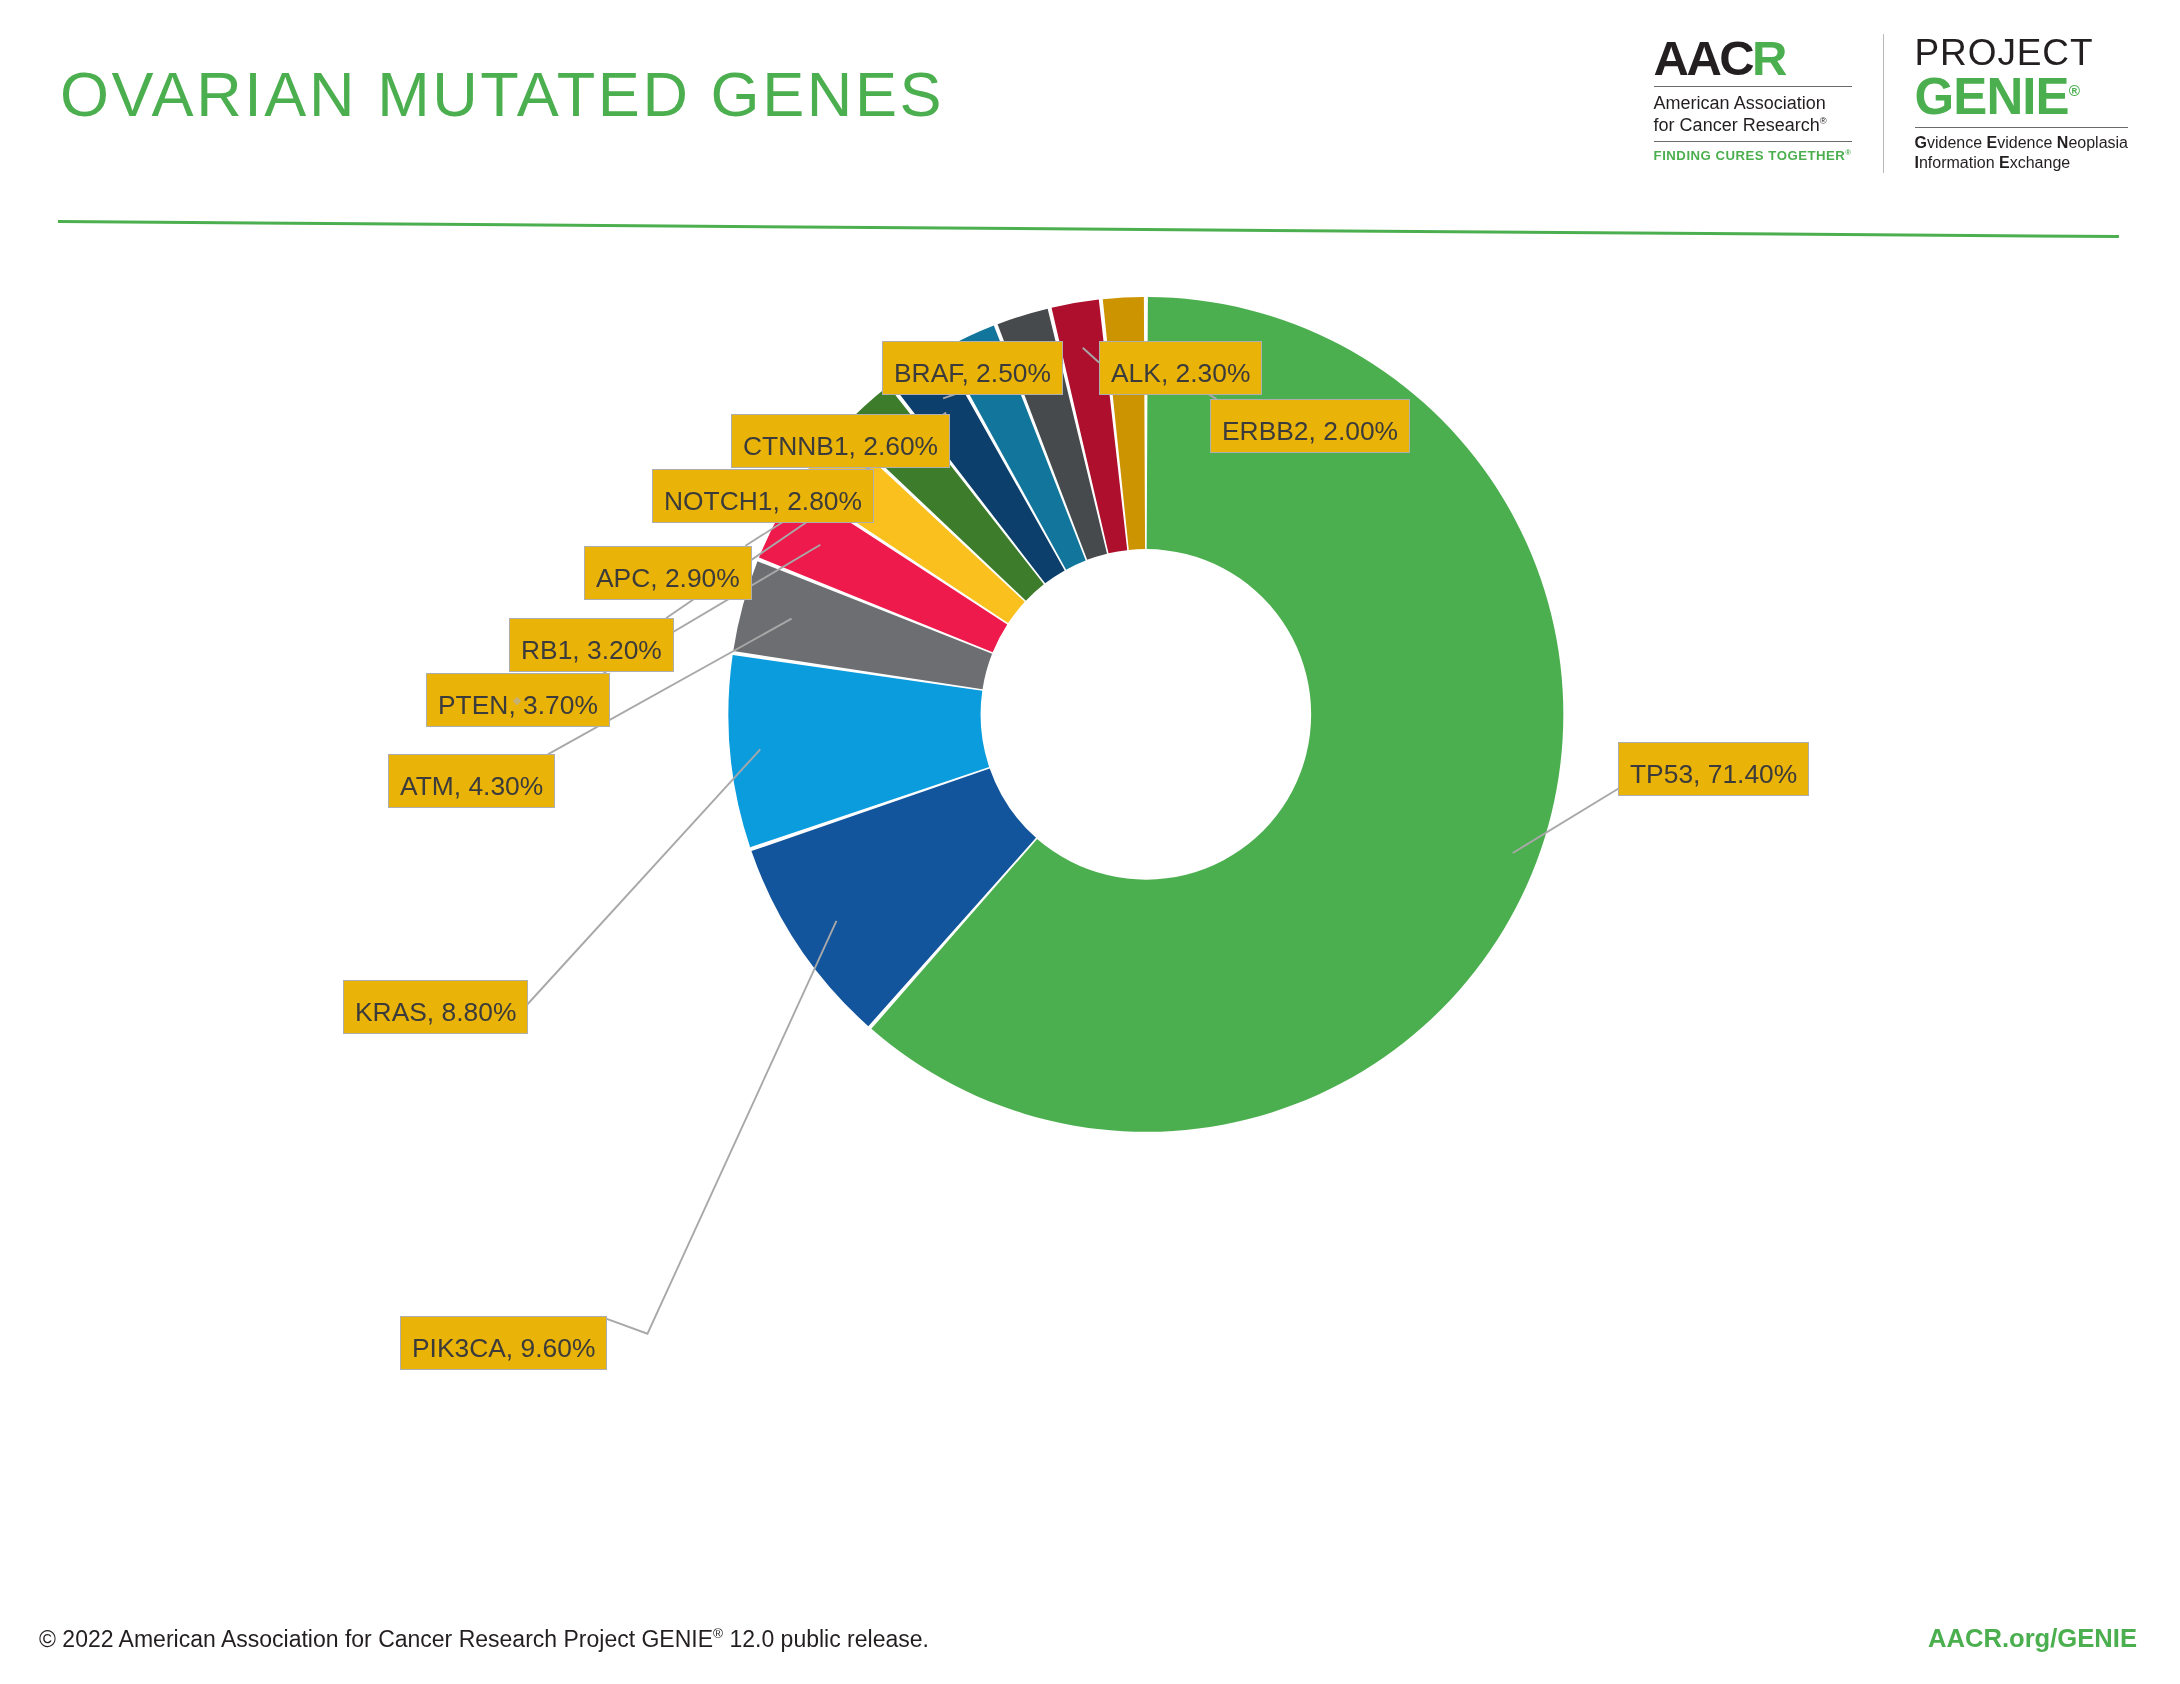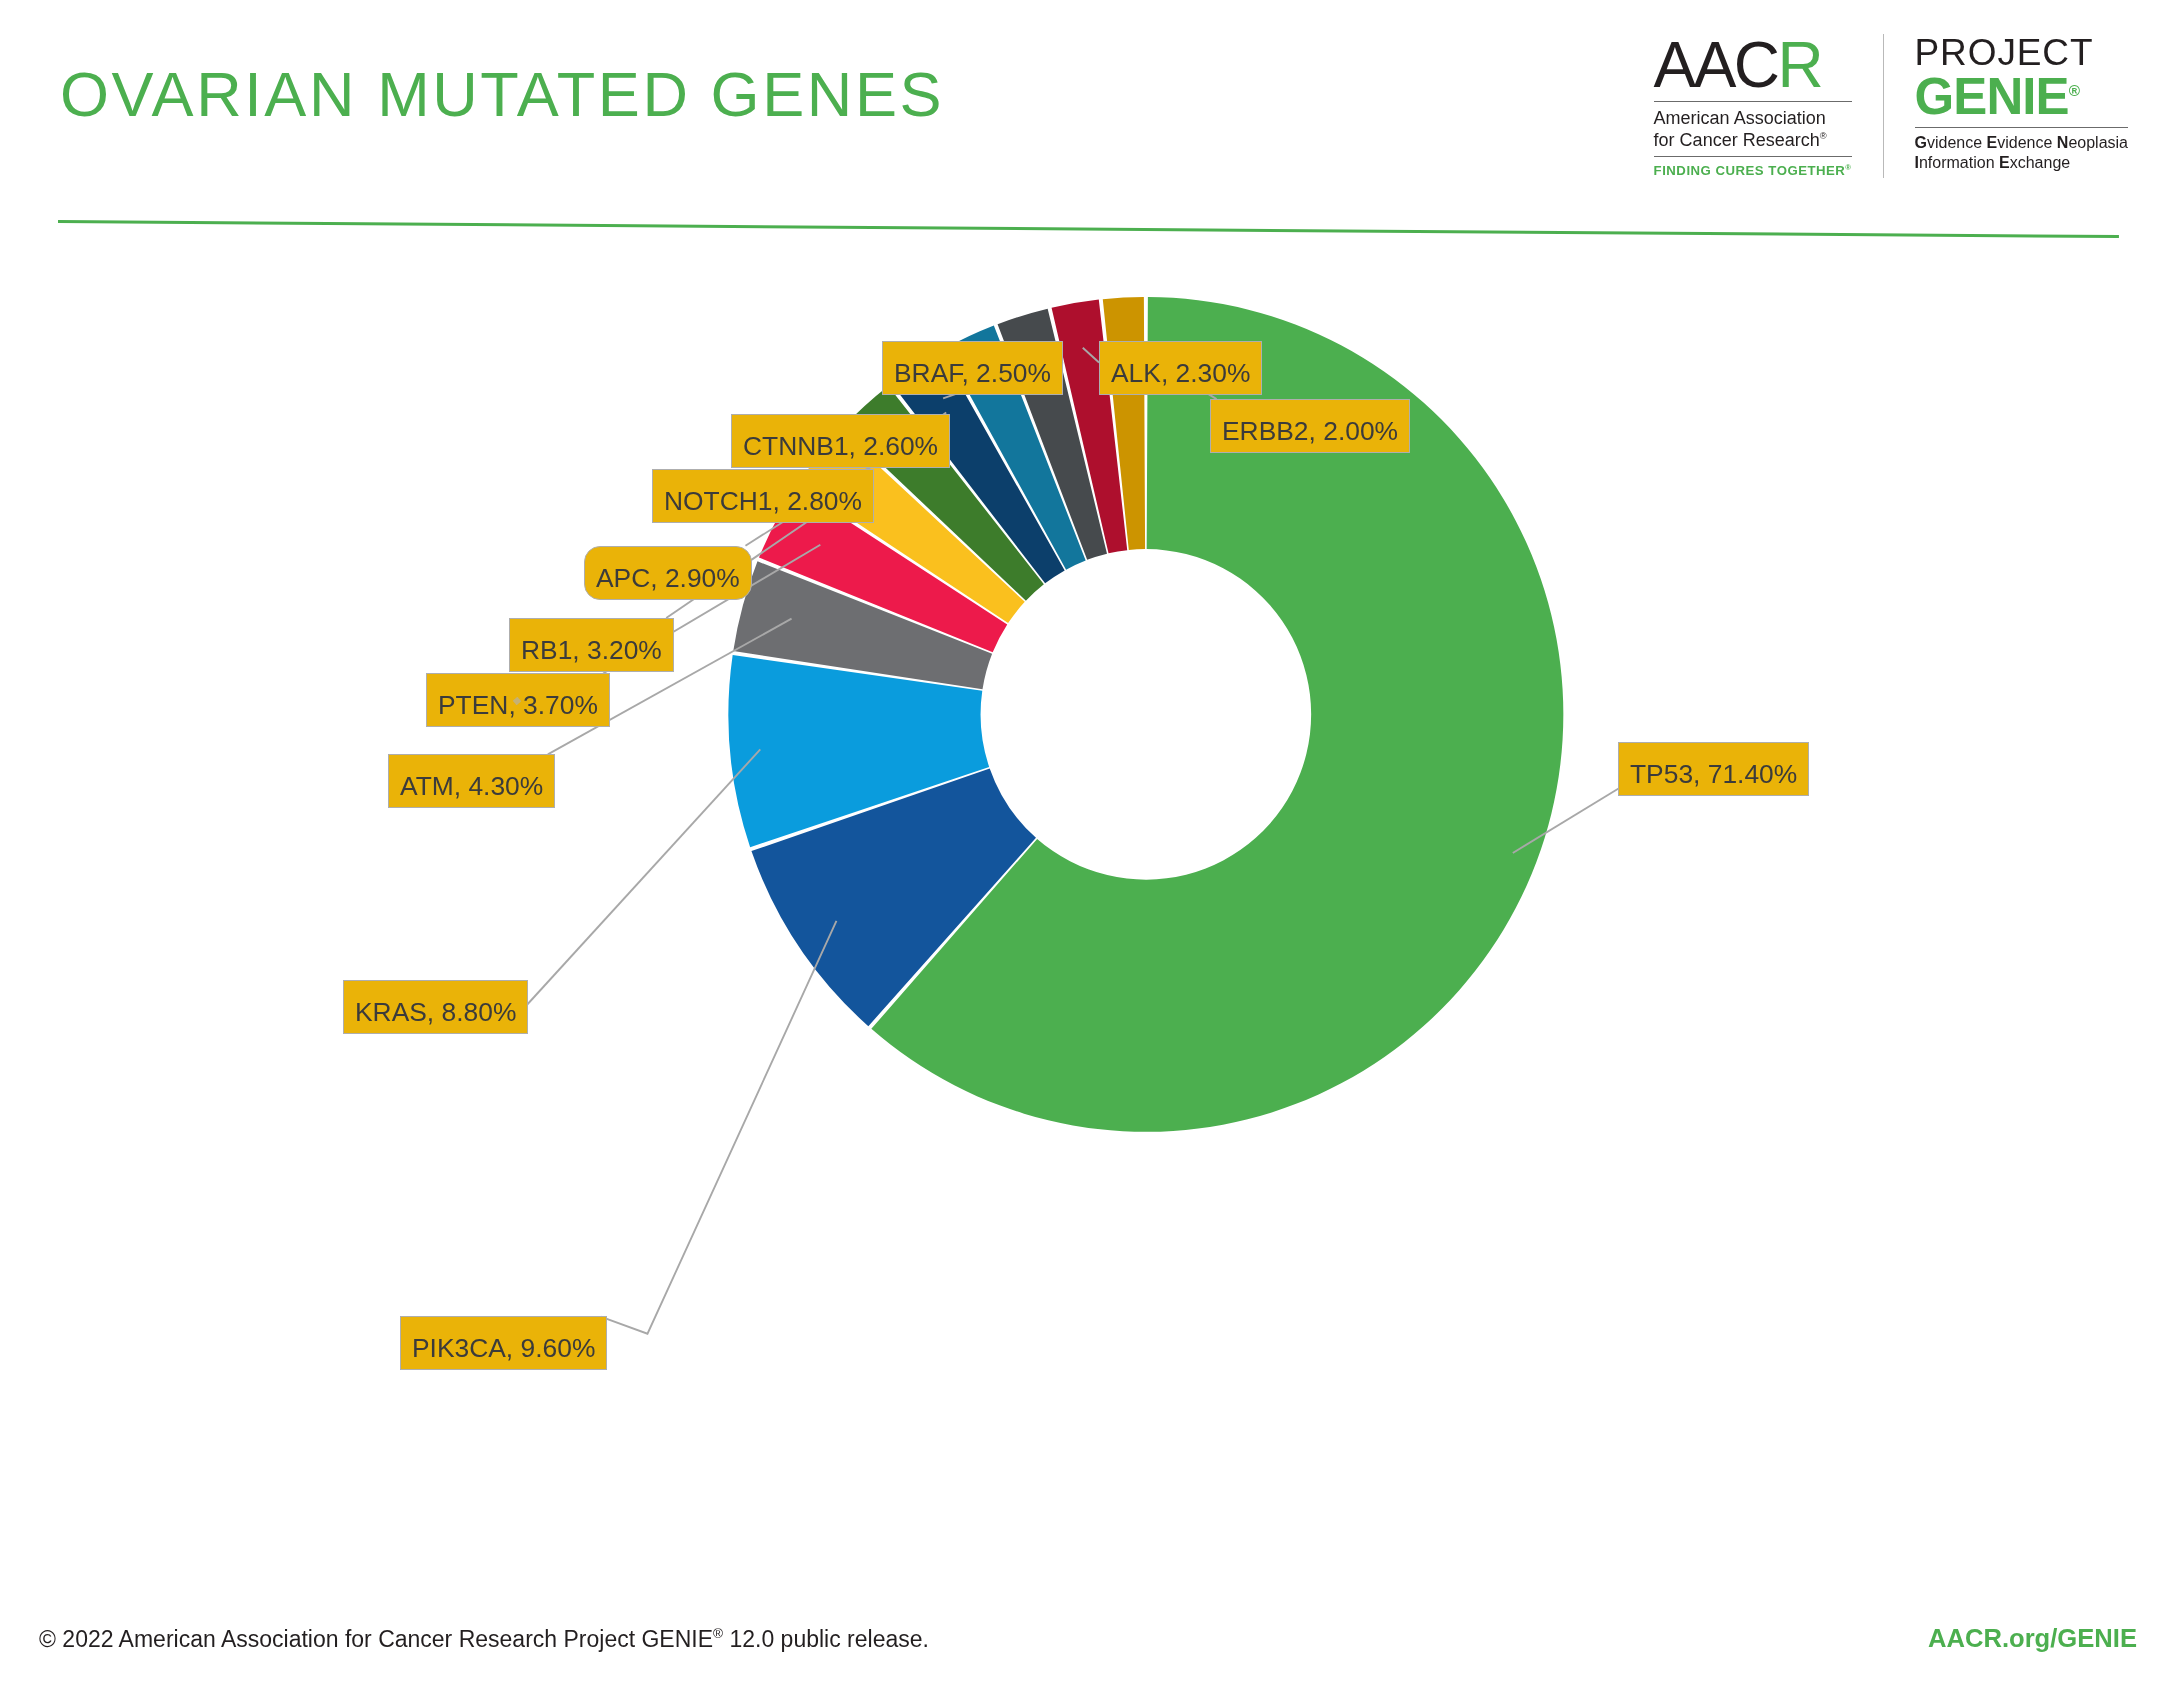--- a/index.html
+++ b/index.html
@@ -49,22 +49,22 @@
   }
   #aacr-logo {
     display: flex;
     flex-direction: column;
     align-items: flex-start;
     padding-right: 31px;
     border-right: 1.7px solid #b9b9b9;
   }
   .aacr-word {
     font-family: "Liberation Sans", sans-serif;
-    font-size: 64px;
-    font-weight: normal;
+    font-size: 49px;
+    font-weight: bold;
     letter-spacing: -2.6px;
     line-height: 0.98;
     color: #231f20;
   }
   .aacr-word .r-green { color: #4CAF4F; }
   .aacr-divider {
     width: 100%;
     height: 0.9px;
     background: #6b6b6b;
     margin: 4.3px 0 6px 0;
@@ -238,21 +238,21 @@
       </g>
   </svg>
 
   <div id="labels">
       <div class="callout-label" style="left: 1618px; top: 486px;">TP53, 71.40%</div>
       <div class="callout-label" style="left: 400px; top: 1060px;">PIK3CA, 9.60%</div>
       <div class="callout-label" style="left: 343px; top: 724px;">KRAS, 8.80%</div>
       <div class="callout-label" style="left: 388px; top: 498px;">ATM, 4.30%</div>
       <div class="callout-label" style="left: 426px; top: 417px;">PTEN, 3.70%</div>
       <div class="callout-label" style="left: 509px; top: 362px;">RB1, 3.20%</div>
-      <div class="callout-label" style="left: 584px; top: 290px; border-radius: 16px;">APC, 2.90%</div>
+      <div class="callout-label" style="left: 584px; top: 290px;">APC, 2.90%</div>
       <div class="callout-label" style="left: 652px; top: 213px;">NOTCH1, 2.80%</div>
       <div class="callout-label" style="left: 731px; top: 142px; margin-top: 16px;">CTNNB1, 2.60%</div>
       <div class="callout-label" style="left: 882px; top: 85px;">BRAF, 2.50%</div>
       <div class="callout-label" style="left: 1099px; top: 85px;">ALK, 2.30%</div>
       <div class="callout-label" style="left: 1210px; top: 143px;">ERBB2, 2.00%</div>
     </div>
   <div id="stray-mark"></div>
 </div>
 
 <div id="footer-copyright"><span>© 2022 American Association for Cancer Research Project GENIE</span><sup>®</sup>&nbsp;<span>12.0 public release.</span></div>

